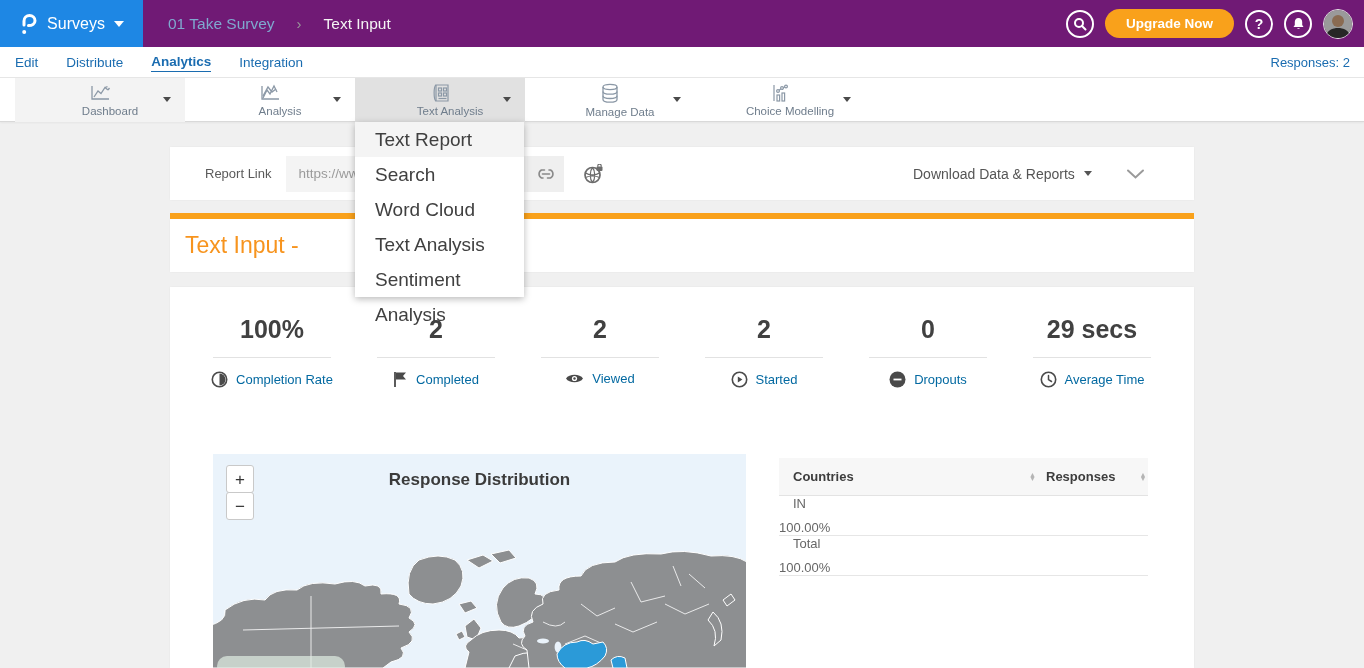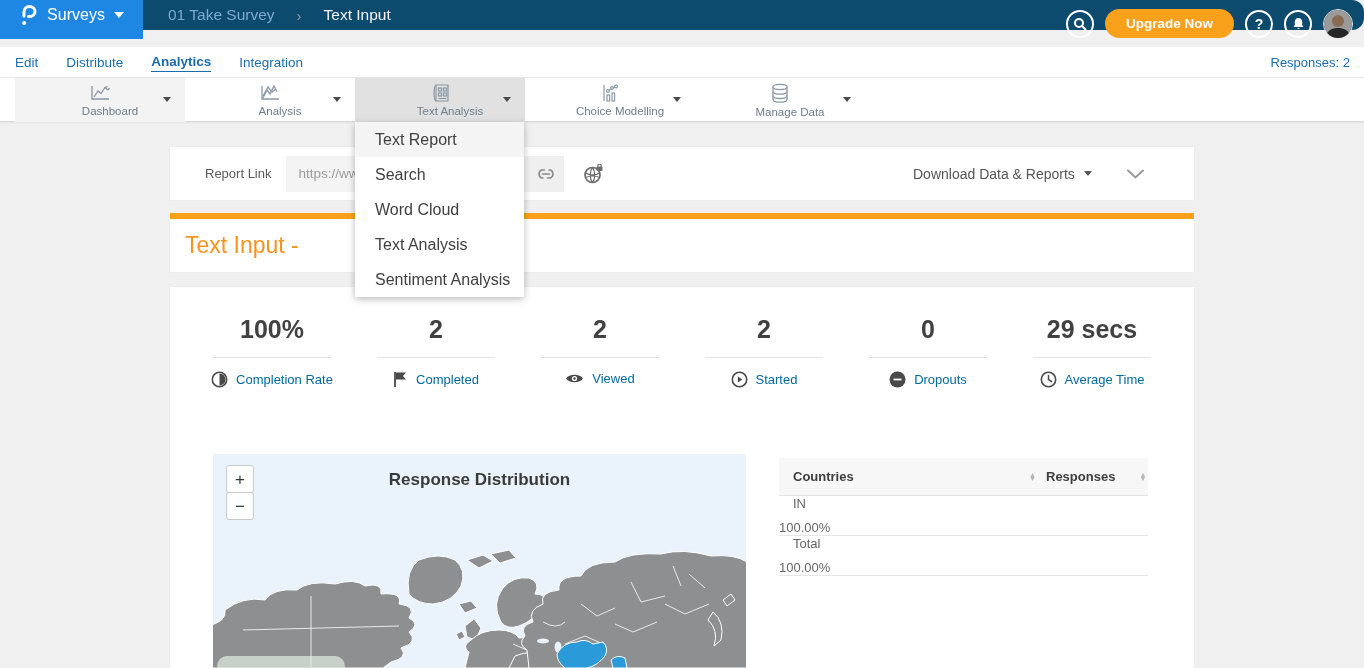--- a/index.html
+++ b/index.html
@@ -1,21 +1,21 @@
 <!DOCTYPE html>
 <html><head>
 <meta charset="utf-8">
 <style>
   * { margin:0; padding:0; box-sizing:border-box; }
   html,body { width:1364px; height:668px; }
   body { font-family:"Liberation Sans", sans-serif; background:#f0f0f0; overflow:hidden; }
   #page { position:relative; width:1364px; height:668px; background:#f0f0f0; overflow:hidden; }
 
   
-  .topbar { position:absolute; left:0; top:0; width:1364px; height:30px; background:#0c4a6e; display:flex; align-items:center; z-index:30;border-radius:12px; }
+  .topbar { position:absolute; left:0; top:0; width:1364px; height:47px; background:#701a75; display:flex; align-items:center; z-index:30; }
   .logo-box { width:143px; height:47px; background:#1e87e4; display:flex; align-items:center; justify-content:center; gap:9px; cursor:pointer; }
   .logo-box .brand { color:#fff; font-size:16px; }
   .caret-down-w { width:0; height:0; border-left:5px solid transparent; border-right:5px solid transparent; border-top:6px solid #fff; }
   .breadcrumb { display:flex; align-items:center; gap:22px; margin-left:25px; font-size:15.5px; }
   .bc-survey { color:#7fa9cf; cursor:pointer; }
   .bc-sep { color:#9a9a9a; font-size:15px; }
   .bc-page { color:#f4f4f4; }
   .topbar-right { position:absolute; right:11px; top:0; height:47px; display:flex; align-items:center; gap:11px; }
   .circle-btn { width:28px; height:28px; border:2px solid #fff; border-radius:50%; display:flex; align-items:center; justify-content:center; color:#fff; font-weight:bold; font-size:14px; cursor:pointer; background:transparent; }
   .upgrade-btn { background:#f9a11b; color:#fff; font-weight:bold; font-size:13.5px; border:none; border-radius:15px; height:29px; padding:0 21px; cursor:pointer;text-align:center; }
@@ -31,21 +31,21 @@
   .toolbar { position:absolute; left:0; top:78px; width:1364px; height:44px; background:#fff; border-bottom:1px solid #d9d9d9; display:flex; padding-left:15px; z-index:24; box-shadow:0 1px 2px rgba(0,0,0,.05); }
   .tool-tab { position:relative; width:170px; height:44px; display:flex; flex-direction:column; align-items:center; justify-content:center; gap:2px; cursor:pointer; }
   .tool-tab .tab-label { font-size:11.5px; color:#6f7d8c;padding-left:20px; }
   .tool-tab.shade1 { background:#f3f3f3; }
   .tool-tab.selected { background:#e1e1e1; }
   .tab-caret { position:absolute; right:14px; top:19px; width:0; height:0; border-left:4.5px solid transparent; border-right:4.5px solid transparent; border-top:5.5px solid #4a4a4a; }
   .tab-icon svg { display:block; }
 
   
   .dropdown { position:absolute; left:355px; top:122px; width:169px; background:#fff; box-shadow:0 2px 7px rgba(0,0,0,.28); z-index:40; }
-  .dd-item { height:35px; line-height:35px; padding-left:20px; font-size:16px; color:#404040; cursor:pointer; }
+  .dd-item { height:35px; line-height:35px; padding-left:20px; font-size:19px; color:#404040; cursor:pointer; }
   .dd-item.active { background:#f4f4f4; }
 
   
   .card { position:absolute; background:#fff; box-shadow:0 0 2px rgba(0,0,0,.05); z-index:5; }
   .report-card { left:170px; top:147px; width:1024px; height:53px; display:flex; align-items:center; }
   .report-label { margin-left:35px; font-size:13px; color:#5a5a5a; }
   .report-input { margin-left:15px; width:241px; height:36px; background:#f4f4f4; border:none; padding:0 12px; line-height:36px; font-size:13.5px; color:#9b9b9b; white-space:nowrap; overflow:hidden; }
   .link-btn { width:37px; height:36px; background:#efefef; display:flex; align-items:center; justify-content:center; cursor:pointer; border:none; }
   .globe-btn { margin-left:19px; background:none; border:none; cursor:pointer; display:flex; }
   .download-group { position:absolute; left:743px; display:flex; align-items:center; gap:9px; cursor:pointer; }
@@ -181,43 +181,43 @@
             <rect x="10.5" y="10" width="3" height="3"></rect>
             <rect x="15.5" y="10" width="3" height="3"></rect>
             <path d="M10.5 15.5 H18.5"></path>
           </svg>
       </span>
       <span class="tab-label">Text Analysis</span>
       <span class="tab-caret"></span>
     </div>
     <div class="tool-tab">
       <span class="tab-icon">
+        <svg width="24" height="21" viewBox="0 0 24 21" fill="none" stroke="#8b98a6" stroke-width="1.3">
+            <ellipse cx="12" cy="4" rx="7" ry="2.6"></ellipse>
+            <path d="M5 4 V16.5 C5 18 8 19.2 12 19.2 C16 19.2 19 18 19 16.5 V4"></path>
+            <path d="M5 8.5 C5 10 8 11.2 12 11.2 C16 11.2 19 10 19 8.5"></path>
+            <path d="M5 12.8 C5 14.3 8 15.5 12 15.5 C16 15.5 19 14.3 19 12.8"></path>
+          </svg>
+      </span>
+      <span class="tab-label">Manage Data</span>
+      <span class="tab-caret"></span>
+    </div>
+    <div class="tool-tab">
+      <span class="tab-icon">
         <svg width="24" height="20" viewBox="0 0 24 20" fill="none" stroke="#8b98a6" stroke-width="1.2">
             <path d="M6 2 V18"></path>
             <circle cx="10" cy="8" r="1.4"></circle>
             <circle cx="14" cy="5" r="1.4"></circle>
             <circle cx="18" cy="3.5" r="1.4"></circle>
             <path d="M11 7.2 L13 5.8 M15.3 4.6 L16.8 4"></path>
             <rect x="9" y="12" width="2.6" height="6"></rect>
             <rect x="14" y="10" width="2.6" height="8"></rect>
           </svg>
       </span>
       <span class="tab-label">Choice Modelling</span>
-      <span class="tab-caret"></span>
-    </div>
-    <div class="tool-tab">
-      <span class="tab-icon">
-        <svg width="24" height="21" viewBox="0 0 24 21" fill="none" stroke="#8b98a6" stroke-width="1.3">
-            <ellipse cx="12" cy="4" rx="7" ry="2.6"></ellipse>
-            <path d="M5 4 V16.5 C5 18 8 19.2 12 19.2 C16 19.2 19 18 19 16.5 V4"></path>
-            <path d="M5 8.5 C5 10 8 11.2 12 11.2 C16 11.2 19 10 19 8.5"></path>
-            <path d="M5 12.8 C5 14.3 8 15.5 12 15.5 C16 15.5 19 14.3 19 12.8"></path>
-          </svg>
-      </span>
-      <span class="tab-label">Manage Data</span>
       <span class="tab-caret"></span>
     </div>
   </div>
 
   <div class="card report-card">
     <span class="report-label">Report Link</span>
     <div class="report-input">https://ww</div>
     <button class="link-btn">
       <span style="display:flex;">
         <svg width="20" height="12" viewBox="0 0 20 12" fill="none" stroke="#8a8a8a" stroke-width="1.6" stroke-linecap="round">

